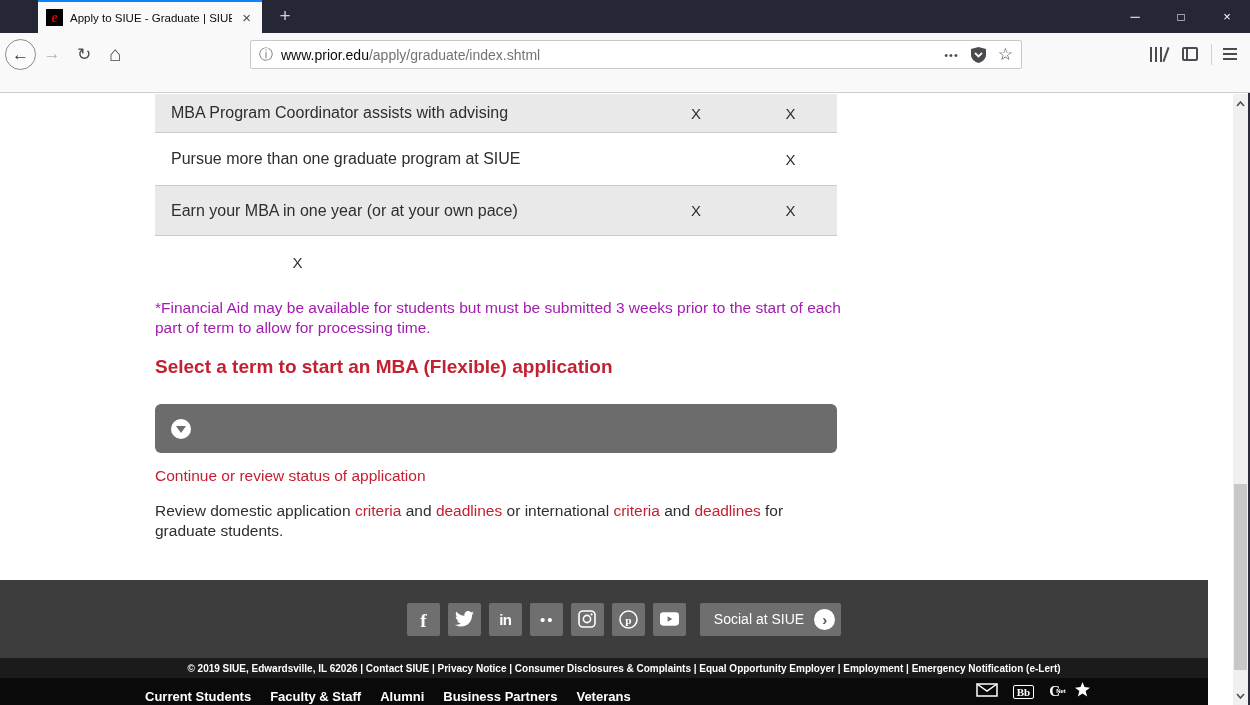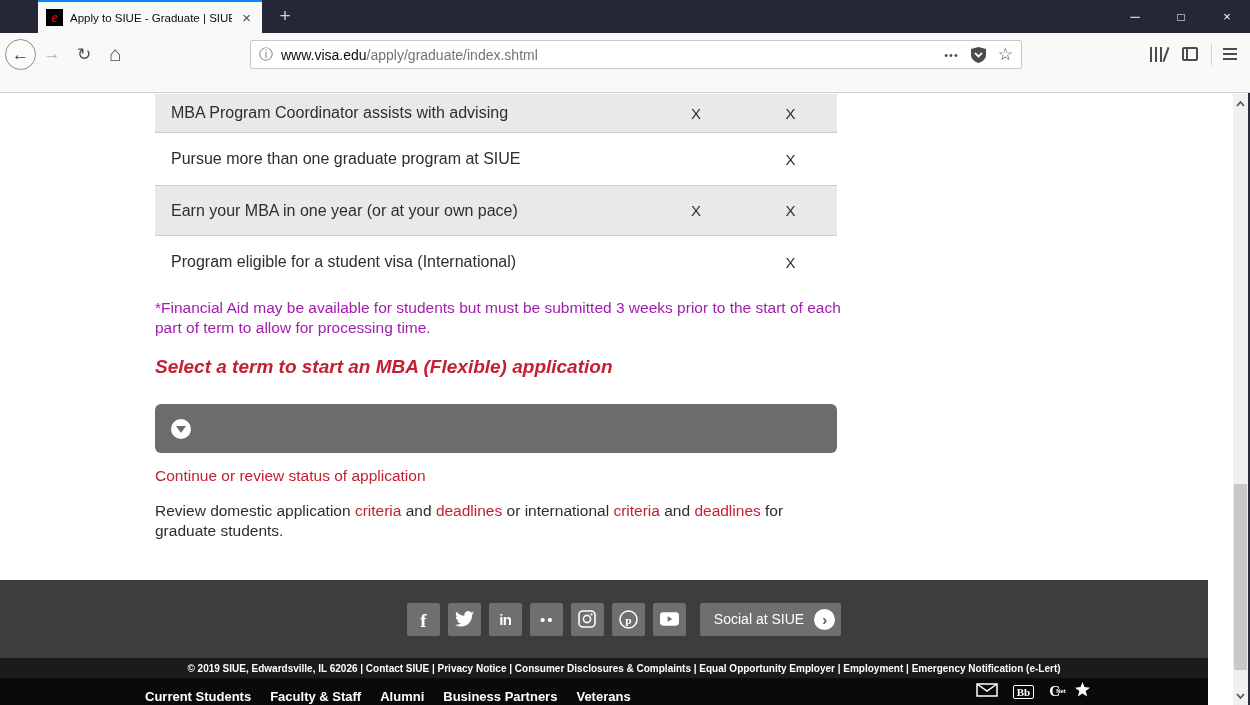--- a/index.html
+++ b/index.html
@@ -63,21 +63,21 @@
   .trow:nth-child(1) { height:39px; }
   .trow:nth-child(2) { height:53px; }
   .trow:nth-child(3) { height:50px; }
   .trow:nth-child(4) { height:52px; border-bottom:none; }
   .tcell.label { flex:1; padding-left:16px; font-size:16px; }
   .tcell.xc { width:96px; text-align:center; font-size:15px; }
   .tcell.xc2 { width:93px; text-align:center; font-size:15px; }
 
   .footnote { position:absolute; left:155px; top:204px; width:700px; font-size:15.5px; line-height:20px;
               color:#a21caf; }
-  .section-heading { position:absolute; left:155px; top:262px; font-size:19px; font-weight:bold; color:#c32032;font-style:italic; }
+  .section-heading { position:absolute; left:155px; top:262px; font-size:19px; font-weight:bold; color:#c32032; }
   .term-select { position:absolute; left:155px; top:310px; width:682px; height:49px; background:#6d6c6d;
                  border-radius:6px; display:flex; align-items:center; padding:0 16px; }
   .term-select .sel-text { color:#fff; font-size:16px; flex:1; }
   .sel-circle { width:20px; height:20px; background:#fff; border-radius:50%; display:flex; align-items:center;
                 justify-content:center; }
   .sel-tri { width:0; height:0; border-left:5px solid transparent; border-right:5px solid transparent;
              border-top:7px solid #6d6c6d; margin-top:1px; }
   .continue-link { position:absolute; left:155px; top:373px; font-size:15.5px; color:#c32032; }
   .review-para { position:absolute; left:155px; top:407px; width:690px; font-size:15.5px; line-height:20px;
                  color:#2e2e2e; }
@@ -137,21 +137,21 @@
   </div>
 
   <div class="navbar">
     <div class="nav-icon back-circle">←</div>
     <div class="nav-icon fwd">→</div>
     <div class="nav-icon reload">↻</div>
     <div class="nav-icon home">⌂</div>
 
     <div class="urlbar">
       <span class="info-icon">ⓘ</span>
-      <span class="url-text"><span class="url-domain">www.visa.edu</span><span class="url-path">/apply/graduate/index.shtml</span></span>
+      <span class="url-text"><span class="url-domain">www.prior.edu</span><span class="url-path">/apply/graduate/index.shtml</span></span>
       <span class="url-actions">
         <span class="dots">•••</span>
         <span class="shield-icon">
           <svg width="15" height="16" viewBox="0 0 15 16">
               <path d="M7.5 0 L15 2 V8 C15 12 11 15 7.5 16 C4 15 0 12 0 8 V2 Z" fill="#4a4a4f"></path>
               <path d="M4 6 L7.5 9.5 L11 6" stroke="#f9f9fa" stroke-width="1.8" fill="none"></path>
             </svg>
         </span>
         <span class="star">☆</span>
       </span>
@@ -186,21 +186,20 @@
         <div class="tcell label">Pursue more than one graduate program at SIUE</div>
         <div class="tcell xc"></div>
         <div class="tcell xc2">X</div>
       </div>
       <div class="trow shaded">
         <div class="tcell label">Earn your MBA in one year (or at your own pace)</div>
         <div class="tcell xc">X</div>
         <div class="tcell xc2">X</div>
       </div>
       <div class="trow">
-        <div class="tcell label">Program eligible for a student visa (International)</div>
         <div class="tcell xc"></div>
         <div class="tcell xc2">X</div>
       </div>
     </div>
 
     <div class="footnote">*Financial Aid may be available for students but must be submitted 3 weeks prior to the start of each part of term to allow for processing time.</div>
 
     <div class="section-heading">Select a term to start an MBA (Flexible) application</div>
 
     <div class="term-select">

